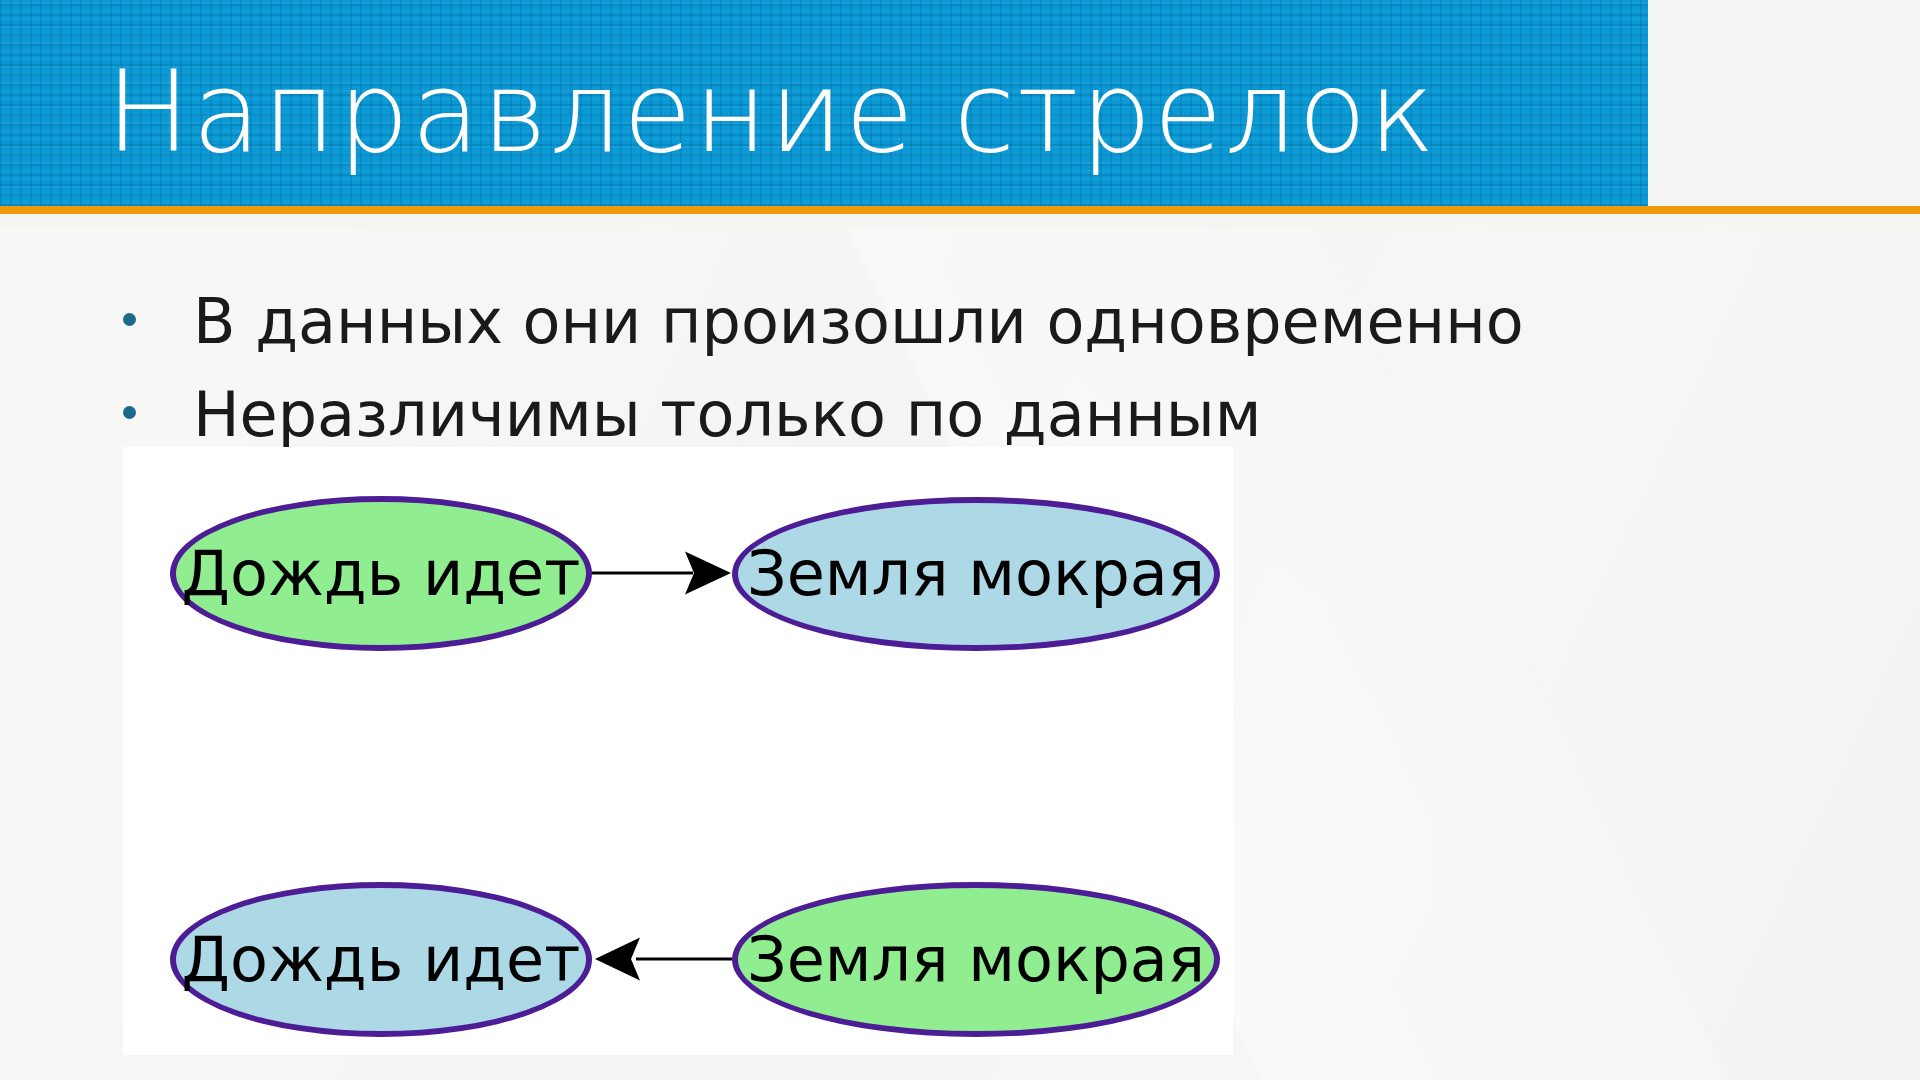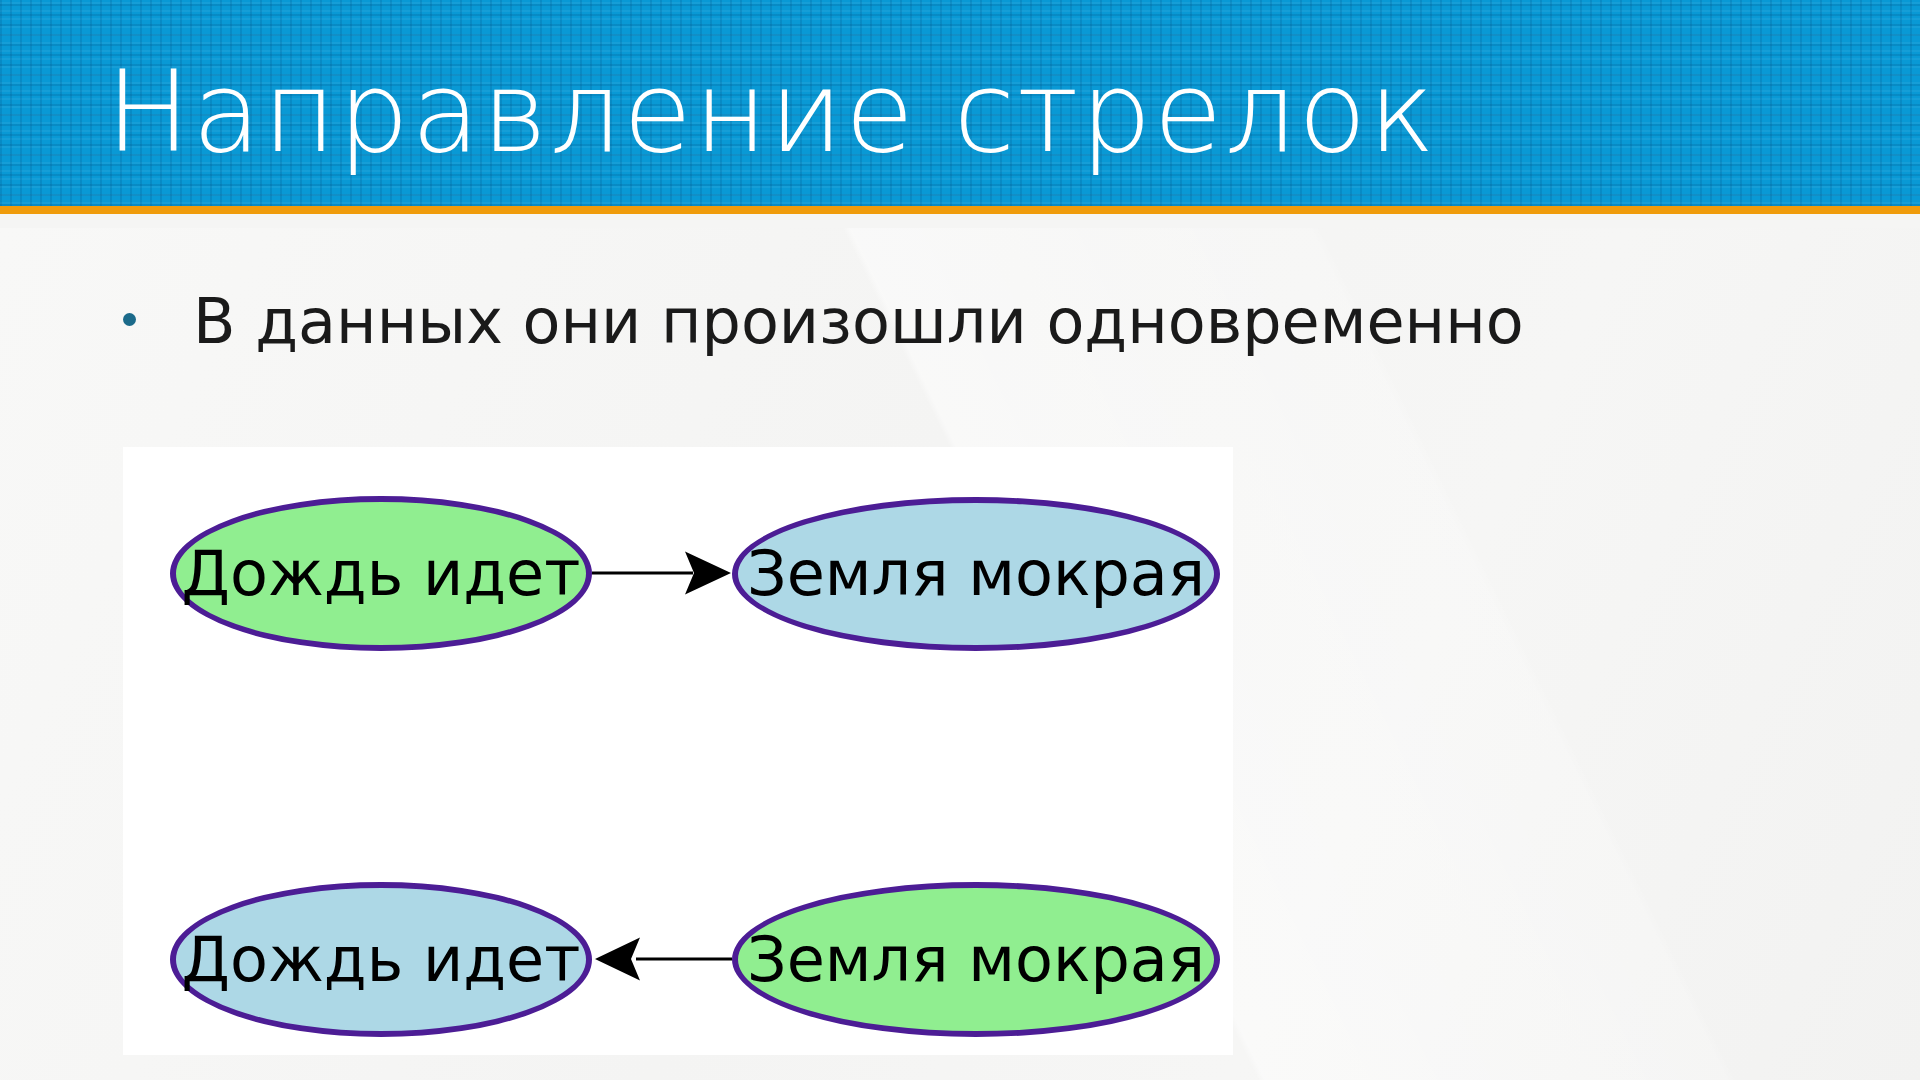--- a/index.html
+++ b/index.html
@@ -5,21 +5,21 @@
   html,body{margin:0;padding:0;background:#222;}
   .slide{
     position:relative;
     width:1920px;height:1080px;
     overflow:hidden;
     background:#f5f5f4;
     font-family:"DejaVu Sans","Liberation Sans",sans-serif;
   }
   
   .header{
-    position:absolute;left:0;top:0;width:1920px;height:206px;
+    position:absolute;left:0;top:0;width:1648px;height:206px;
     background-color:#0999d5;
     background-image:
       repeating-linear-gradient(0deg, rgba(3,80,130,0.20) 0 2px, rgba(255,255,255,0) 2px 10px),
       repeating-linear-gradient(90deg, rgba(3,80,130,0.20) 0 2px, rgba(255,255,255,0) 2px 10px),
       repeating-linear-gradient(0deg, rgba(255,255,255,0.05) 2px 4px, rgba(255,255,255,0) 4px 10px);
   }
   .title{
     position:absolute;left:106px;top:54px;
     margin:0;
     color:#ffffff;
@@ -93,20 +93,24 @@
   <div class="accent-bar"></div>
 
   <div class="body">
     <div class="bg-sheen"></div>
 
     <div class="bullet-line bullet-1">
       <span class="dot"></span>
       <span>В данных они произошли одновременно</span>
     </div>
 
+    <div class="bullet-line bullet-2">
+      <span class="dot"></span>
+      <span>Неразличимы только по данным</span>
+    </div>
 
     <div class="diagram-panel">
 
       <div class="node fill-green node-1">
         <span>Дождь идет</span>
       </div>
       <div class="node fill-blue node-2">
         <span>Земля мокрая</span>
       </div>
       <div class="node fill-blue node-3">

